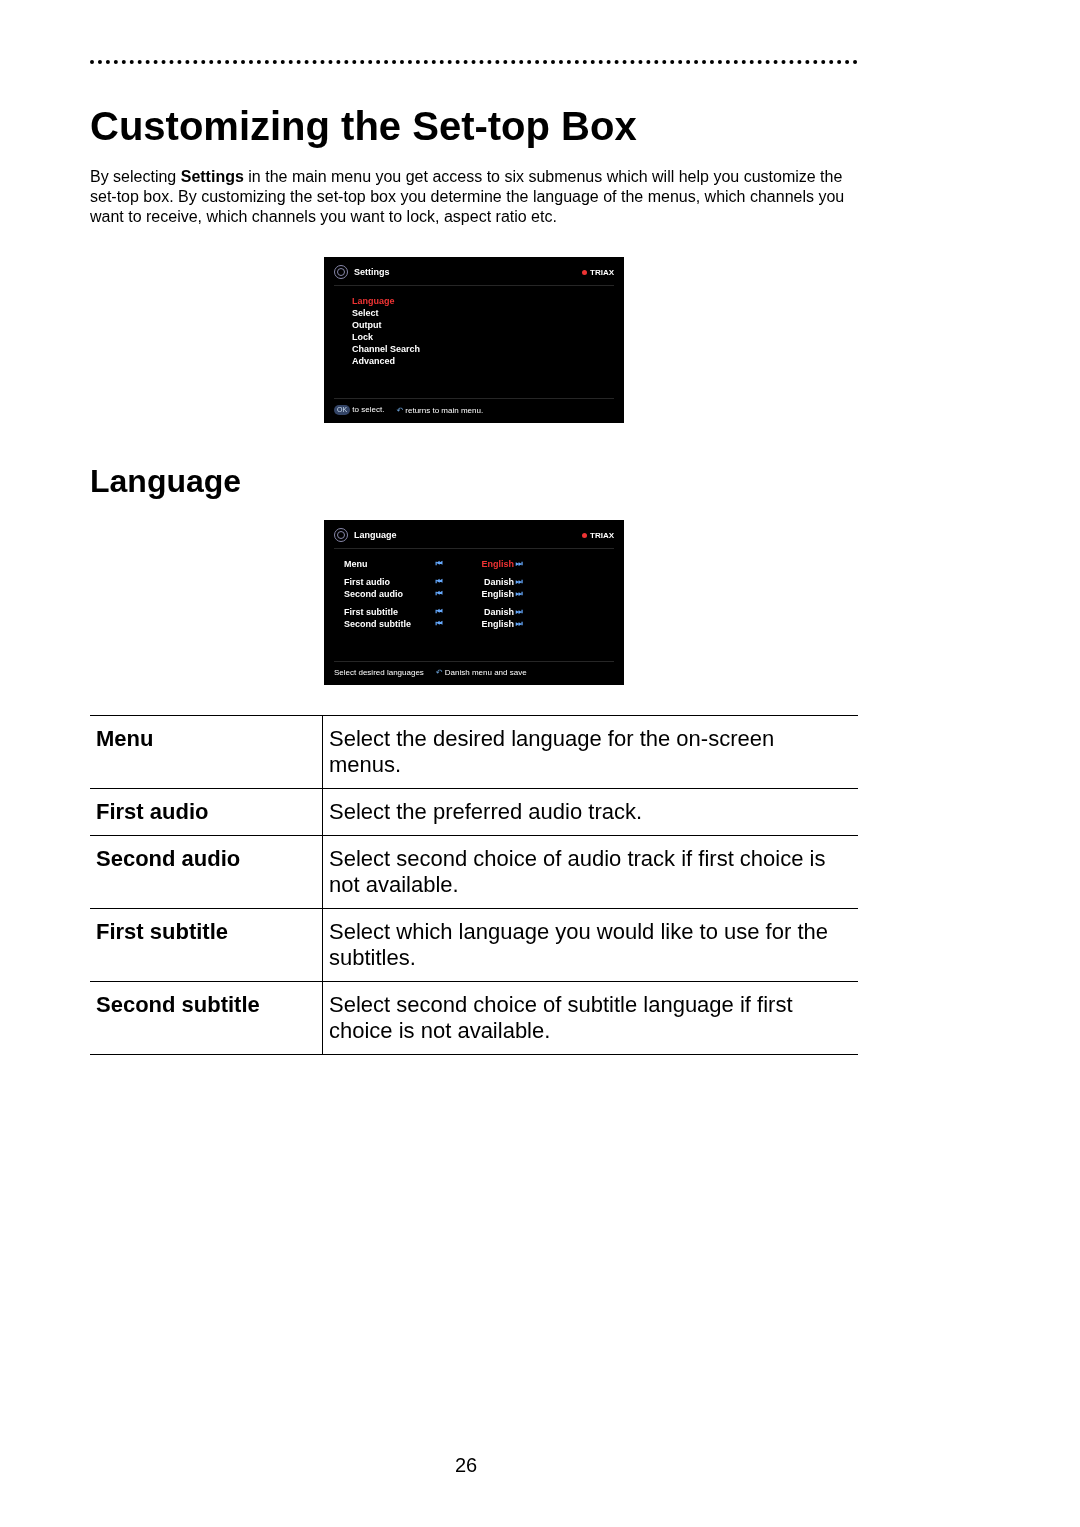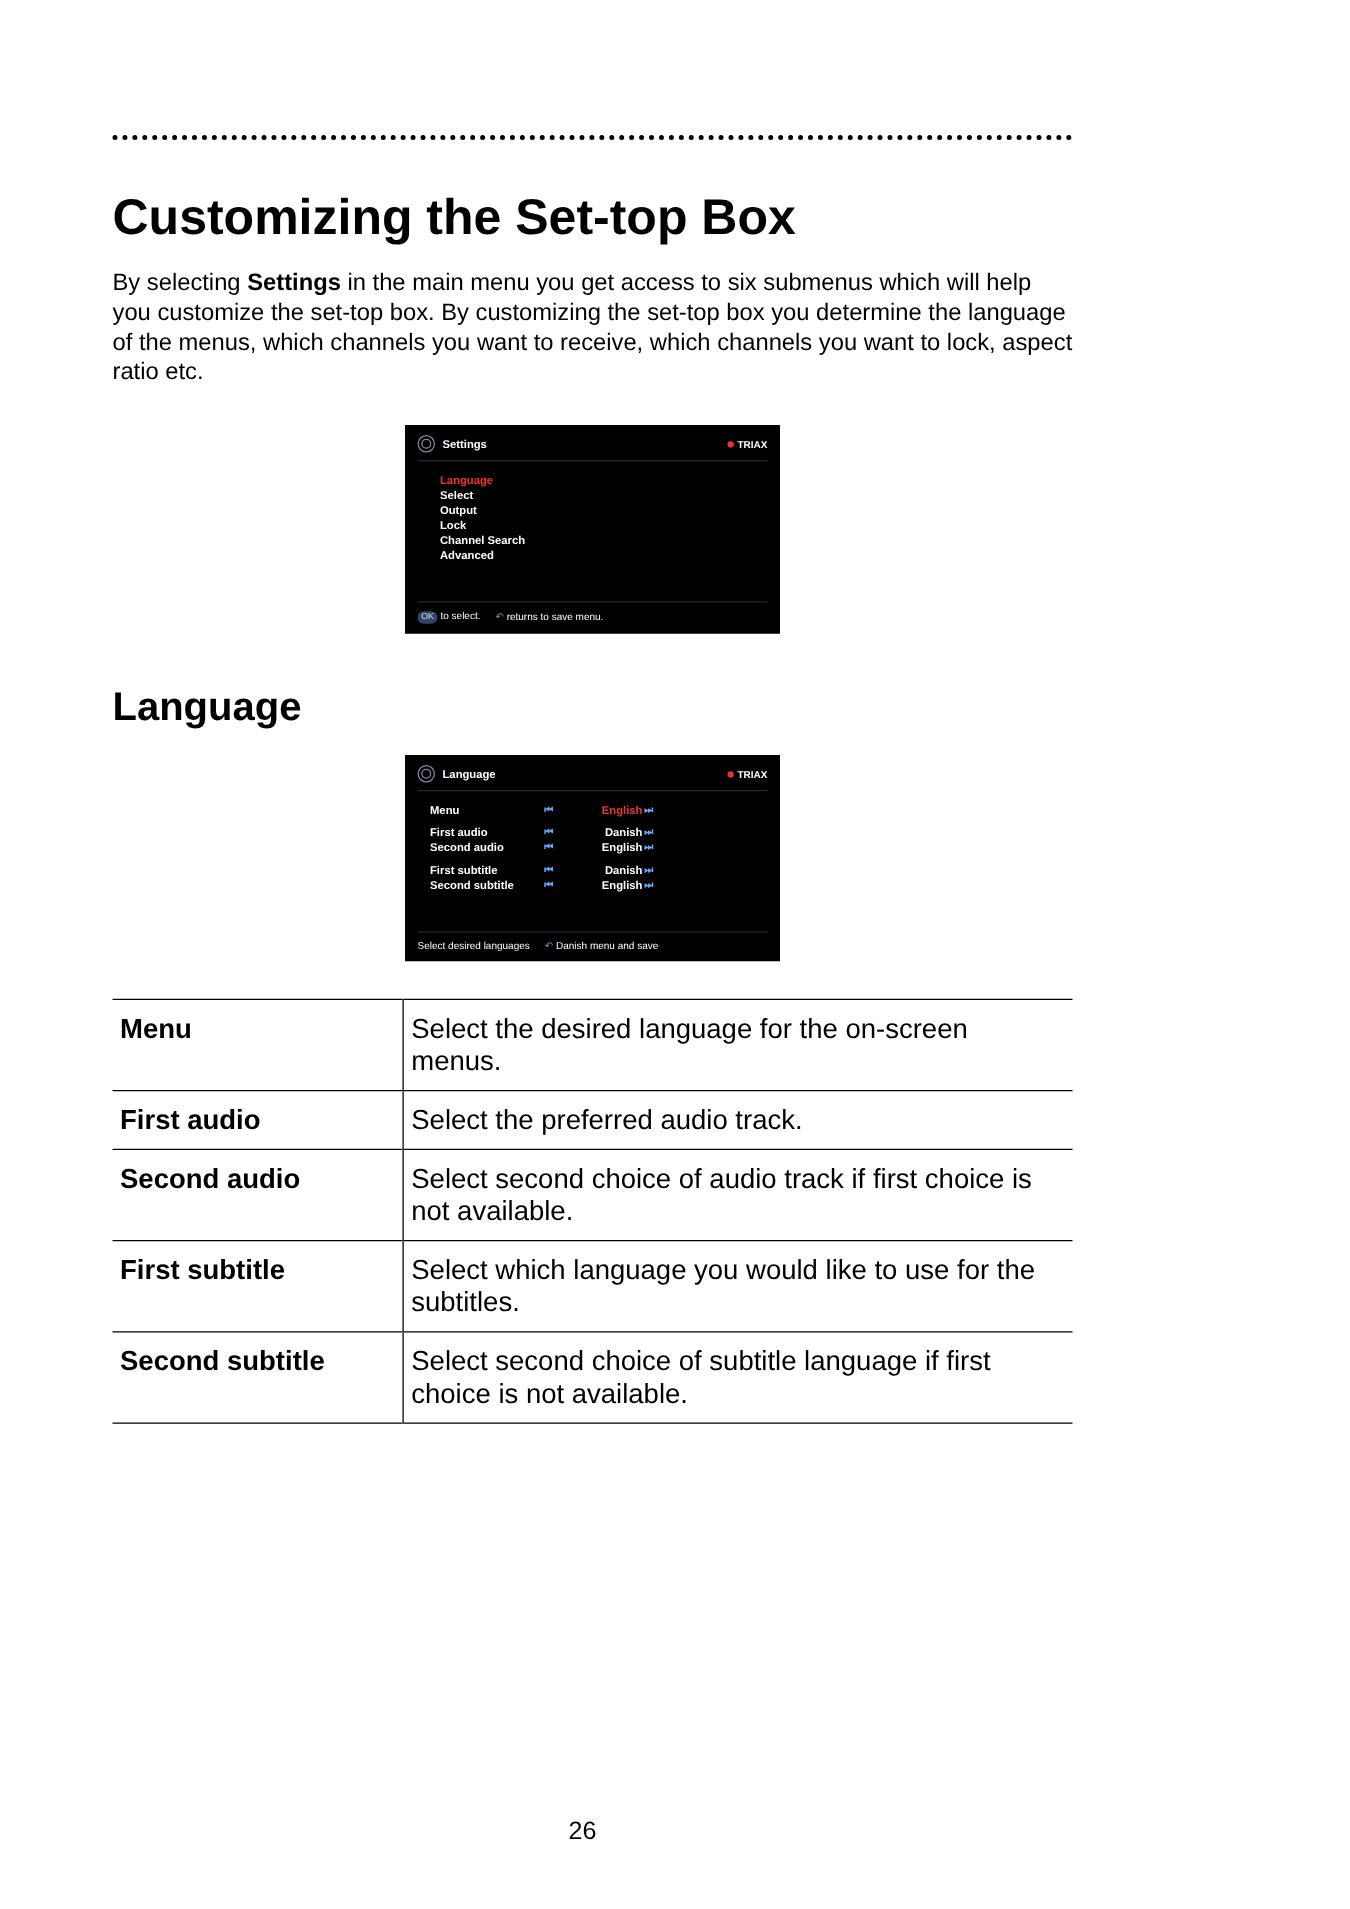--- a/index.html
+++ b/index.html
@@ -5,36 +5,36 @@
   body {
     margin: 0;
     padding: 0;
     background: #fff;
     font-family: Arial, Helvetica, sans-serif;
     color: #000;
   }
   .page {
     width: 948px;
     min-height: 1527px;
-    padding: 108px 90px 40px 90px;
+    padding: 60px 90px 40px 90px;
     box-sizing: border-box;
     position: relative;
   }
   .dotted-rule {
     border: none;
     border-top: 4px dotted #000;
     margin: 0 0 40px 0;
   }
   h1.section-title {
     font-size: 40px;
     font-weight: 700;
     margin: 0 0 18px 0;
   }
   p.body-text {
-    font-size: 19px;
+    font-size: 16px;
     line-height: 1.25;
     margin: 0 0 30px 0;
   }
   .bold { font-weight: 700; }
   h2.subsection-title {
     font-size: 32px;
     font-weight: 700;
     margin: 40px 0 20px 0;
   }
 
@@ -183,21 +183,21 @@
       <div>Channel Search</div>
       <div>Advanced</div>
     </div>
     <div class="stb-footer">
       <span>
         <span class="ok-pill">OK</span>
         <span>to select.</span>
       </span>
       <span>
         <span class="back-icon">↶</span>
-        <span>returns to save menu.</span>
+        <span>returns to main menu.</span>
       </span>
     </div>
   </div>
 
   <h2 class="subsection-title">Language</h2>
 
   <div class="stb-screen">
     <div class="stb-header">
       <div class="stb-header-left">
         <span class="gear-icon"></span>

